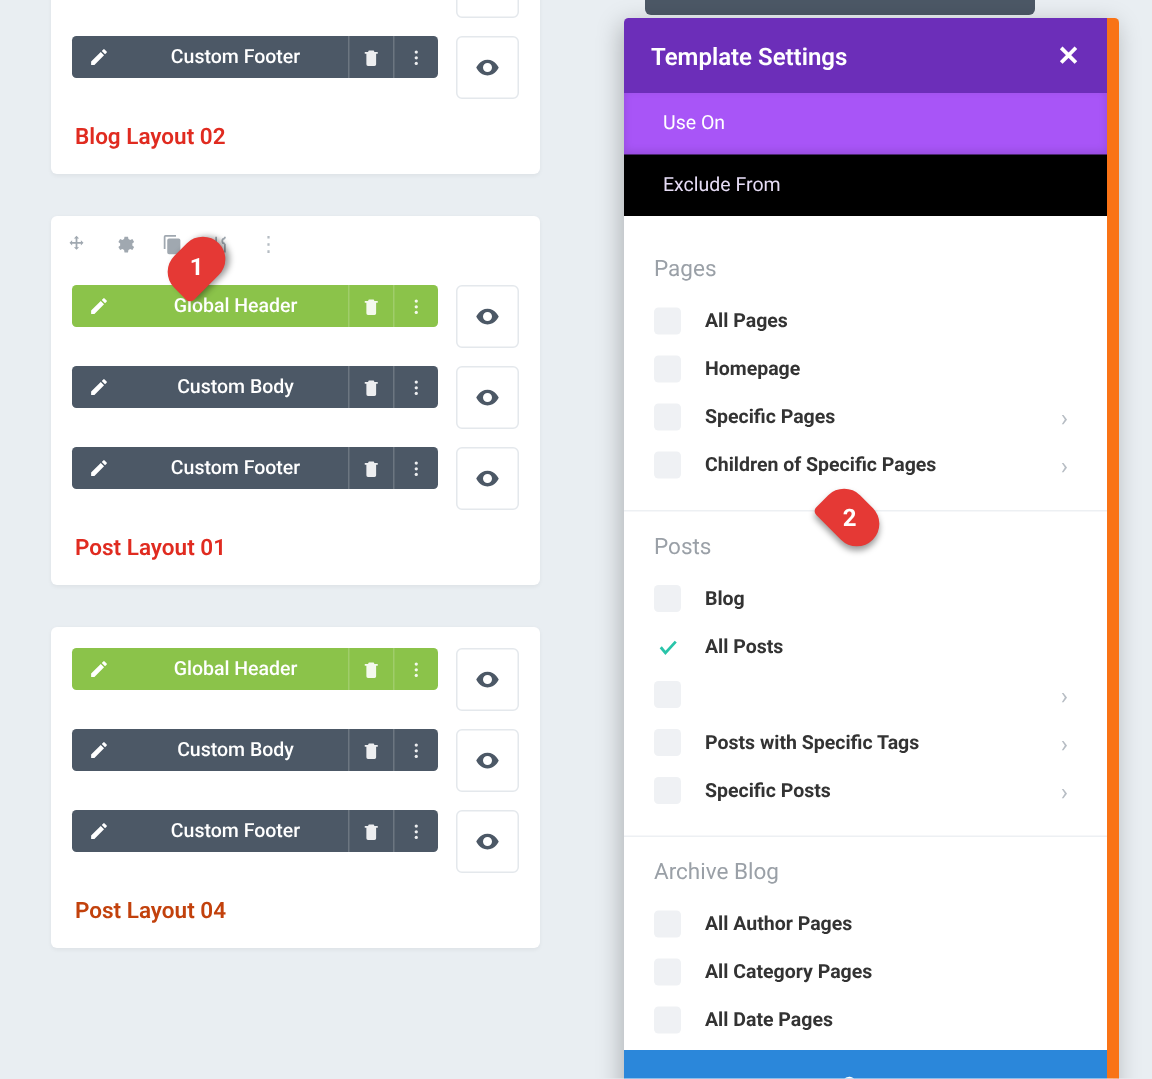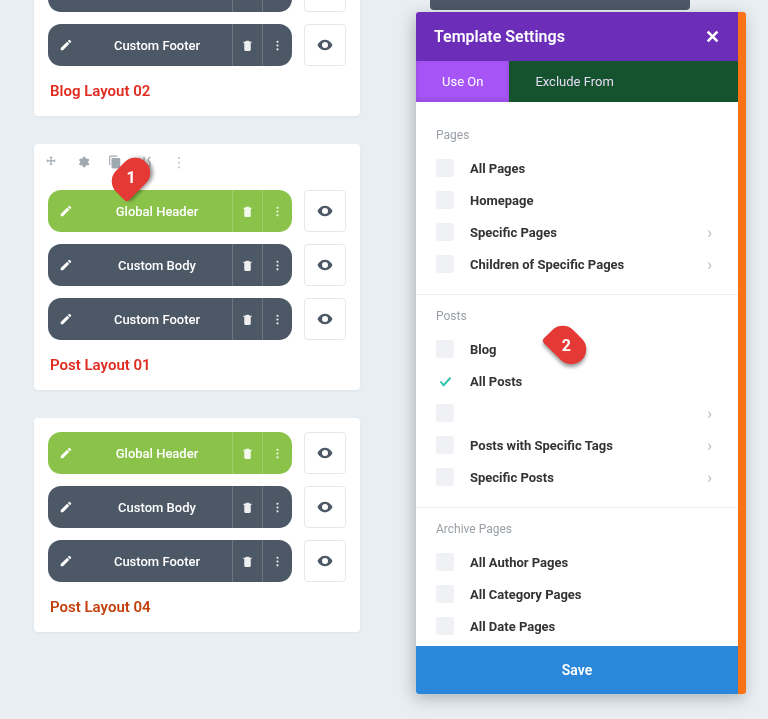--- a/index.html
+++ b/index.html
@@ -60,22 +60,22 @@
       font-size: 14px;
       letter-spacing: 0;
     }
     .row-wrap {
       display: flex;
       gap: 12px;
       margin-bottom: 12px;
     }
     .bar {
       flex: 1;
-      height: 42px;
-      border-radius: 13px;
+      height: 28px;
+      border-radius: 3px;
       position: relative;
       display: flex;
       align-items: center;
     }
     .bar.green { background: #8bc34a; color: #fff; }
     .bar.dark  { background: #4c5866; color: #fff; }
     .bar-icon-left {
       width: 36px;
       display: flex;
       align-items: center;
@@ -189,41 +189,42 @@
       font-size: 16px;
       font-weight: 600;
     }
     .panel-close {
       color: #fff;
       font-size: 18px;
       cursor: pointer;
     }
     .tabs {
       display: flex;
-      background: #14532d;
+      background: #000000;
+      flex-direction: column;
     }
     .tab {
       padding: 13px 26px;
       font-size: 13px;
       color: #e6dcf5;
       cursor: pointer;
     }
     .tab.active {
       background: #a855f7;
       color: #fff;
       box-shadow: inset 0 -2px 6px rgba(0,0,0,0.12);
     }
     .panel-body {
       padding: 18px 20px 4px;
       max-height: 560px;
       overflow-y: auto;
     }
     .sect-label {
       color: #9aa0a7;
-      font-size: 12px;
+      font-size: 15px;
       margin: 8px 0 10px;
     }
     .opt {
       display: flex;
       align-items: center;
       padding: 7px 0;
       position: relative;
     }
     .cb {
       width: 18px;
@@ -597,21 +598,21 @@
         <div class="cb"></div>
         <div class="opt-label">Posts with Specific Tags</div>
         <div class="opt-chev">›</div>
       </div>
       <div class="opt">
         <div class="cb"></div>
         <div class="opt-label">Specific Posts</div>
         <div class="opt-chev">›</div>
       </div>
       <hr class="divider">
-      <div class="sect-label">Archive Pages</div>
+      <div class="sect-label">Archive Blog</div>
       <div class="opt">
         <div class="cb"></div>
         <div class="opt-label">All Author Pages</div>
       </div>
       <div class="opt">
         <div class="cb"></div>
         <div class="opt-label">All Category Pages</div>
       </div>
       <div class="opt">
         <div class="cb"></div>

